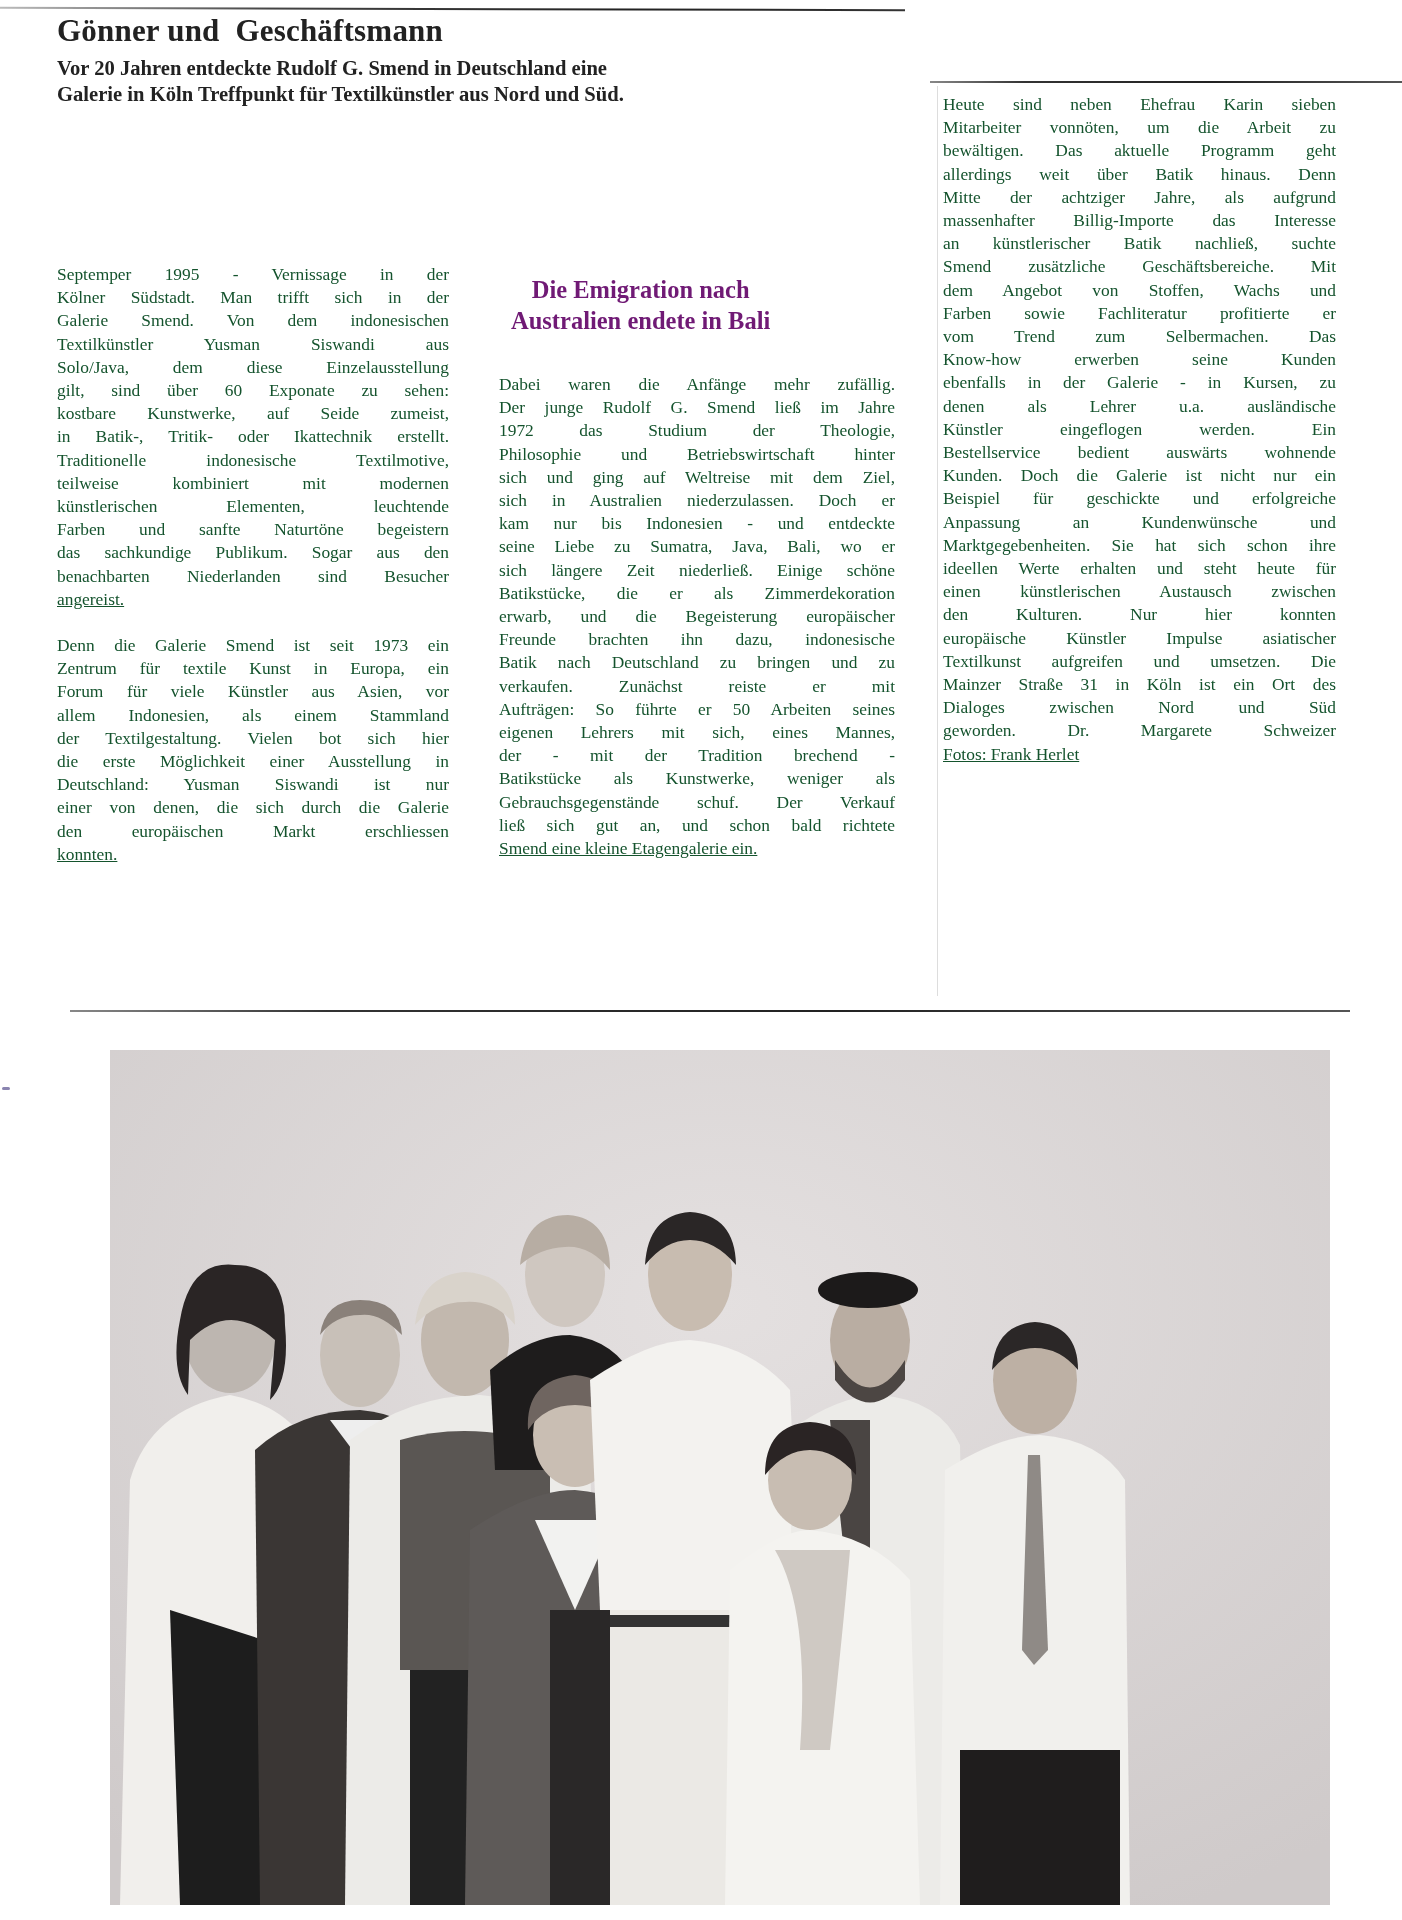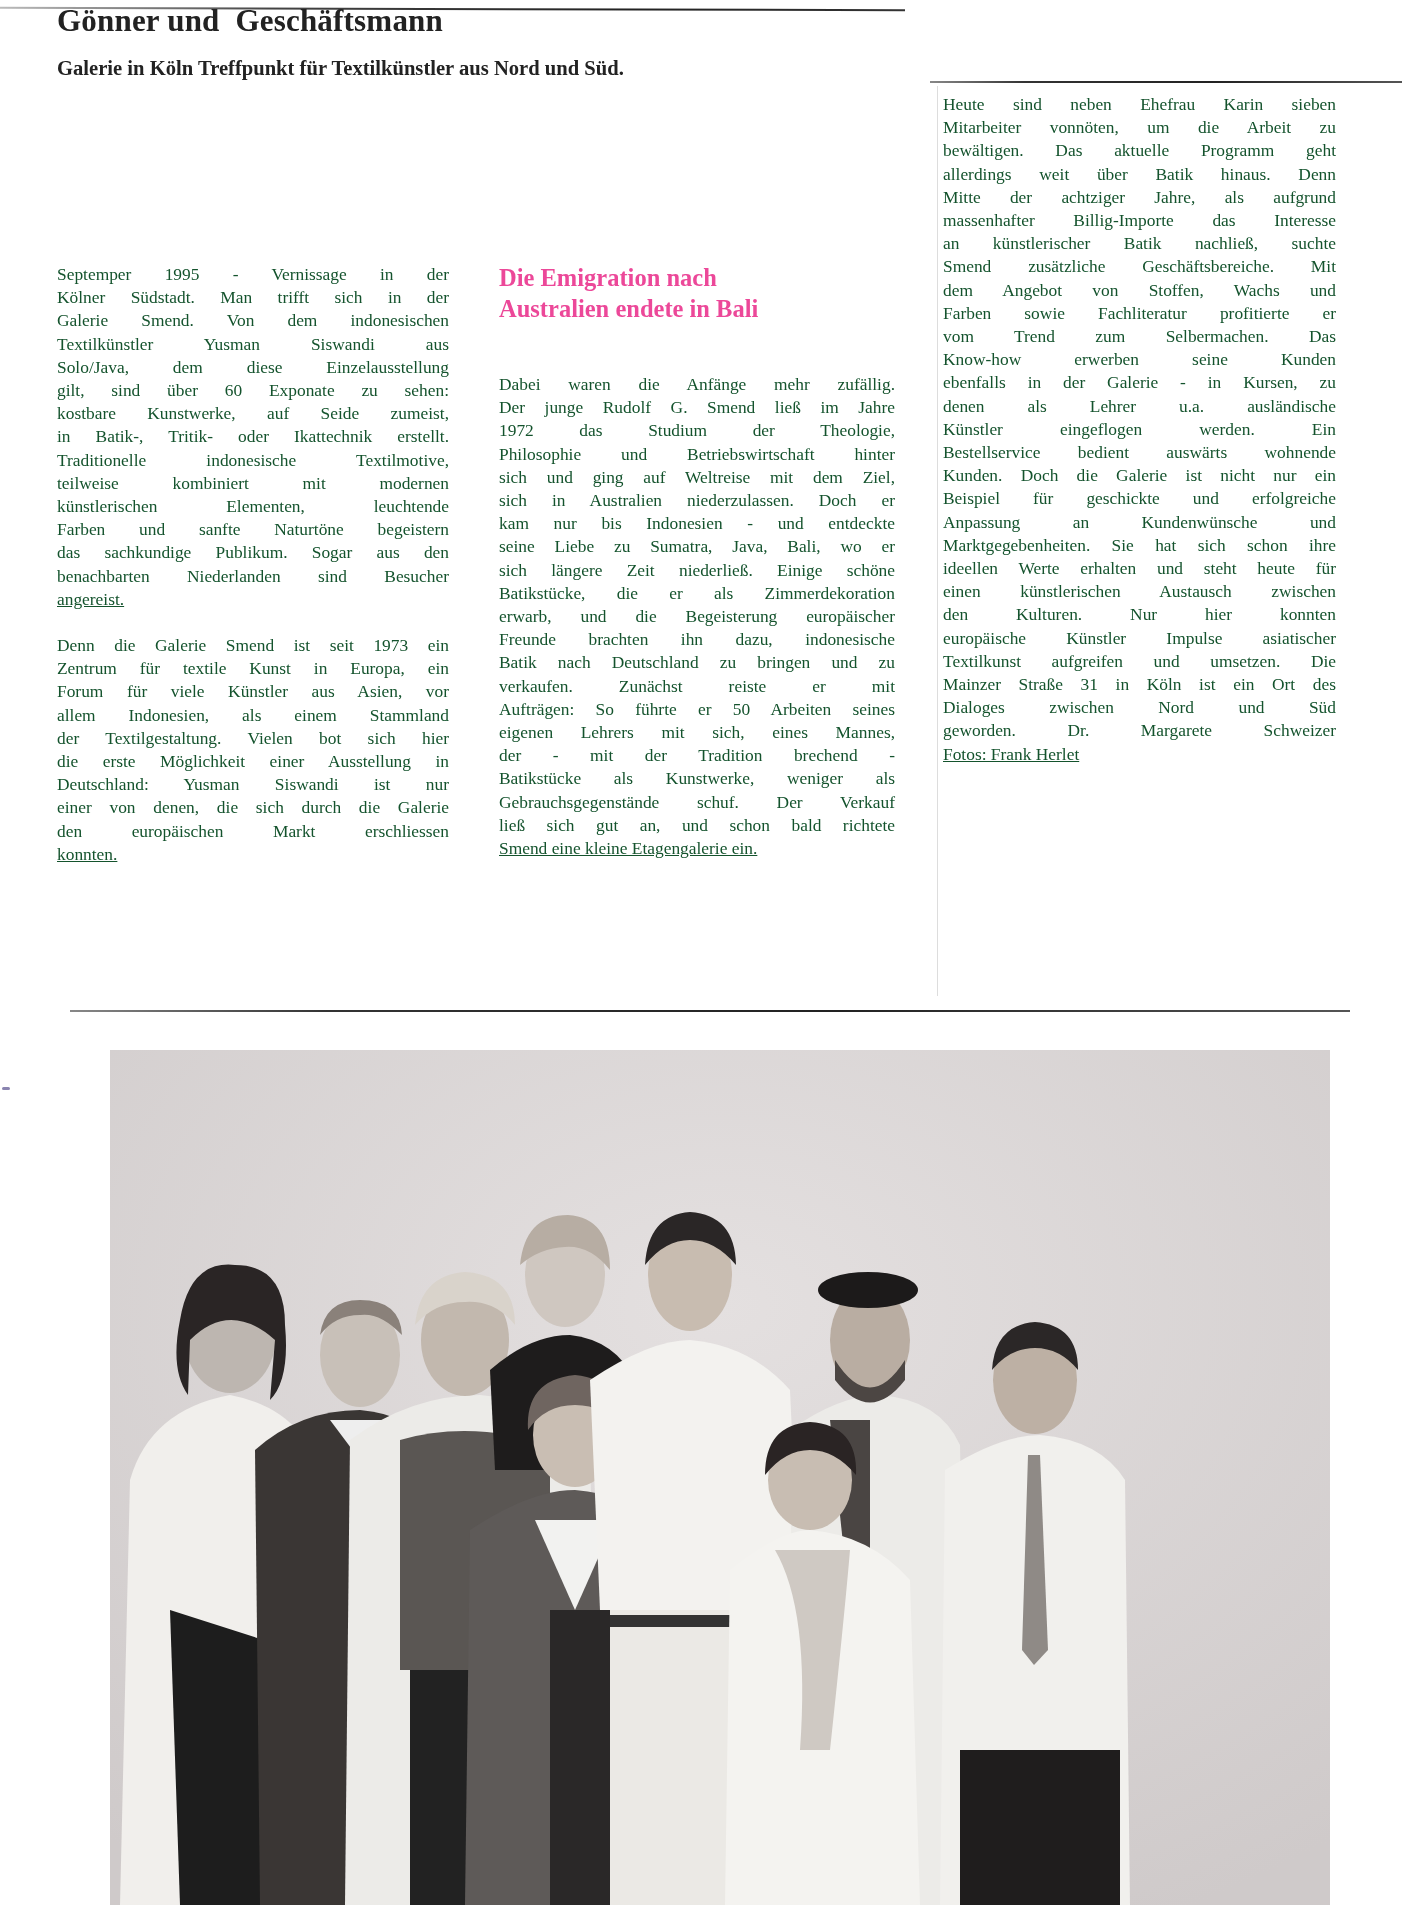--- a/index.html
+++ b/index.html
@@ -4,49 +4,50 @@
 <style>
   html, body { margin:0; padding:0; background:#ffffff; }
   body { width:1402px; height:1920px; position:relative; overflow:hidden; font-family:"Liberation Serif","DejaVu Serif",serif; color:#1a1a1a; }
 
   .rule { position:absolute; height:2px; background:linear-gradient(90deg,#888 0%,#333 20%,#222 60%,#555 100%); }
   #rule-top { left:0; top:8px; width:905px; height:2px; background:linear-gradient(90deg,#bbb 0%,#444 30%,#222 70%,#333 100%); transform:rotate(0.15deg); }
   #rule-top-right { left:930px; top:81px; width:472px; }
   #rule-mid { left:70px; top:1010px; width:1280px; }
   .vline { position:absolute; width:1px; background:#ddd; }
 
-  h1.headline { position:absolute; left:57px; top:3px; margin:0; font-size:31px; font-weight:bold; letter-spacing:0.2px; color:#222; white-space:pre; }
+  h1.headline { position:absolute; left:57px; top:13px; margin:0; font-size:31px; font-weight:bold; letter-spacing:0.2px; color:#222; white-space:pre; }
   .lead { position:absolute; left:57px; top:55px; width:700px; margin:0; font-size:20.6px; font-weight:bold; line-height:26px; color:#222; }
   .lead span { display:block; white-space:nowrap; }
 
   .col { position:absolute; font-size:17.4px; line-height:23.2px; color:#14532d; text-align:justify; }
   .col p { margin:0; }
   .col .line { display:block; text-align:justify; text-align-last:justify; white-space:nowrap; }
   .col .line.last { text-align-last:left;text-decoration:underline; }
   #col1 { left:57px; top:263px; width:392px; }
   #col2 { left:499px; top:373px; width:396px; }
   #col3 { left:943px; top:93px; width:393px; }
   .para-gap { height:23px; }
 
-  h2.subhead { position:absolute; left:499px; top:262px; margin:0; font-size:24.5px; font-weight:bold; line-height:31px; color:#ec4899; }
+  h2.subhead { position:absolute; left:499px; top:262px; margin:12px; font-size:24.5px; font-weight:bold; line-height:31px; color:#701a75;text-align:center; }
   h2.subhead span { display:block; }
 
   .photo-frame { position:absolute; left:110px; top:1050px; width:1220px; height:855px; background:linear-gradient(180deg,#d9d4d4 0%,#dcd8d8 45%,#e6e4e3 75%,#ededeb 100%); overflow:hidden; }
   .photo-frame svg { position:absolute; left:0; top:0; }
   .stray-mark { position:absolute; left:2px; top:1087px; width:8px; height:3px; background:#8a84b0; border-radius:2px; }
 </style>
 </head>
 <body>
 
 <div class="rule" id="rule-top"></div>
 <div class="rule" id="rule-top-right"></div>
 
 <h1 class="headline">Gönner und  Geschäftsmann</h1>
 
 <div class="lead">
+  <span>Vor 20 Jahren entdeckte Rudolf G. Smend in Deutschland eine</span>
   <span>Galerie in Köln Treffpunkt für Textilkünstler aus Nord und Süd.</span>
 </div>
 
 <div class="col" id="col1">
   <p id="c1p1">
       <span class="line">Septemper 1995 - Vernissage in der</span>
       <span class="line">Kölner Südstadt. Man trifft sich in der</span>
       <span class="line">Galerie Smend. Von dem indonesischen</span>
       <span class="line">Textilkünstler Yusman Siswandi aus</span>
       <span class="line">Solo/Java, dem diese Einzelausstellung</span>

